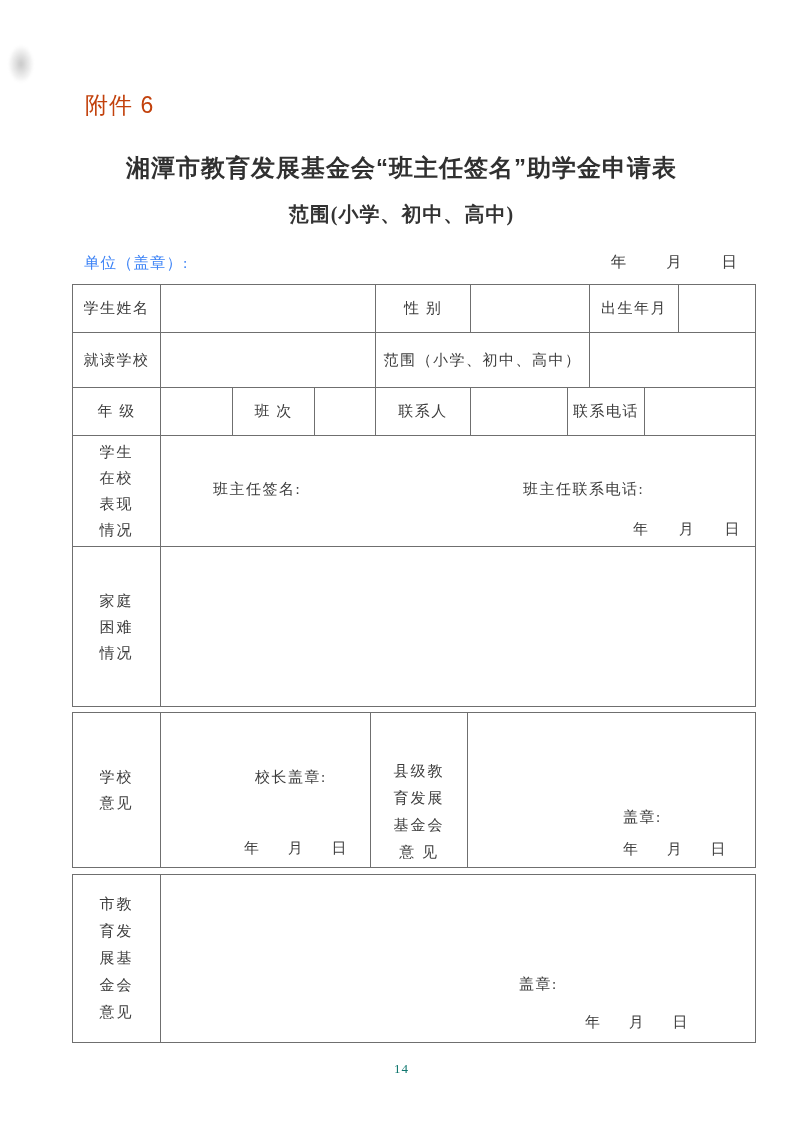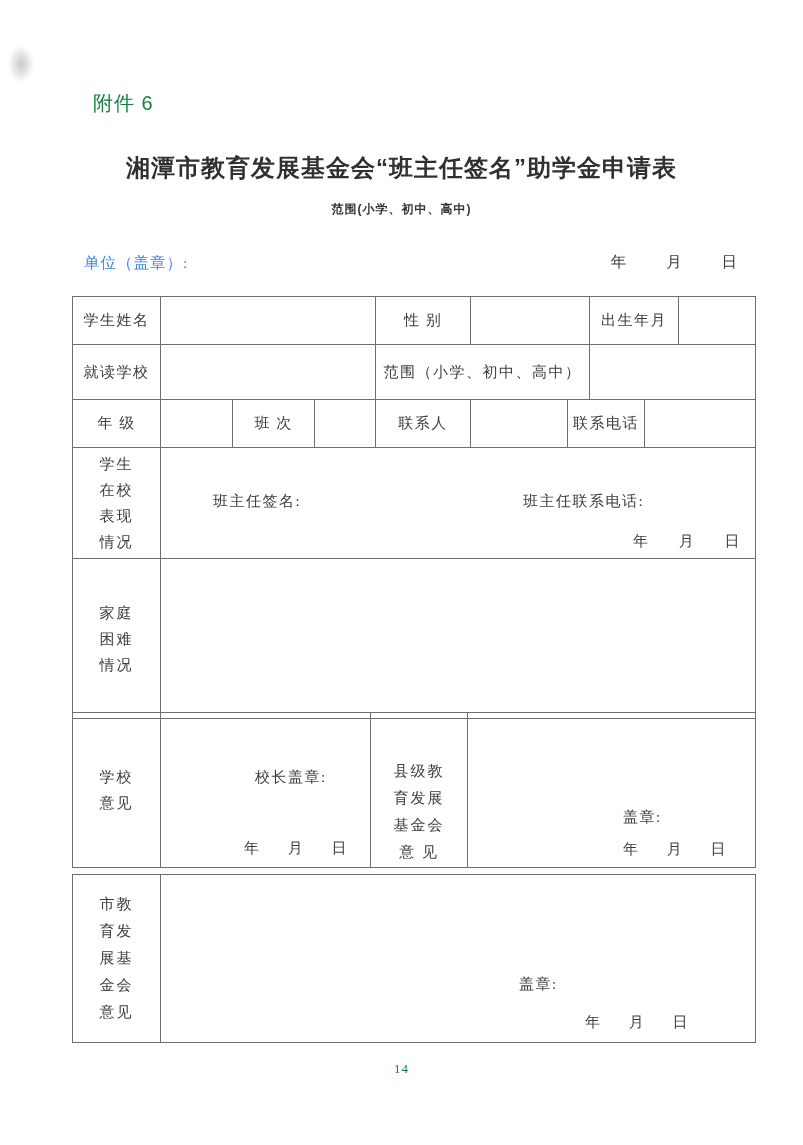--- a/index.html
+++ b/index.html
@@ -9,51 +9,51 @@
     color:#3c3c3c;
     font-family:"Liberation Serif","DejaVu Serif",serif;
   }
   
   .smudge {
     position:absolute; left:8px; top:45px; width:26px; height:38px;
     background:radial-gradient(ellipse at center, rgba(110,110,110,.38), rgba(255,255,255,0) 70%);
     filter:blur(1px);
   }
   .attachment {
-    position:absolute; left:93px; top:90px;
+    position:absolute; left:85px; top:90px;
     font-family:"Liberation Sans","DejaVu Sans",sans-serif;
-    font-size:20px; color:#15803d; letter-spacing:1px;
+    font-size:23px; color:#c2410c; letter-spacing:1px;
   }
   .title {
     position:absolute; left:0; top:152px; width:100%; margin:0;
     text-align:center;
     font-family:"Liberation Sans","DejaVu Sans",sans-serif;
     font-size:24px; font-weight:bold; color:#303030; letter-spacing:1px;
   }
   .subtitle {
     position:absolute; left:0; top:201px; width:100%;
     text-align:center;
-    font-family:Liberation Sans, sans-serif;
-    font-size:12px; font-weight:bold; color:#333333; letter-spacing:1px;
+    font-family:Liberation Serif, serif;
+    font-size:20px; font-weight:bold; color:#333333; letter-spacing:1px;
   }
   .unit-line {
     position:absolute; left:84px; top:253px;
     font-size:15.5px; letter-spacing:1px; color:#3b82f6;
   }
   .header-date {
     position:absolute; right:66px; top:252px;
     font-size:15.5px; word-spacing:36px; color:#3c3c3c;
   }
   table { position:absolute; border-collapse:collapse; table-layout:fixed; }
   td {
     border:1px solid #6f6f6f; padding:0;
     font-size:15px; letter-spacing:1.5px; color:#3c3c3c;
     text-align:center; vertical-align:middle;
   }
-  .t1 { left:72px; top:296px; width:684px; }
+  .t1 { left:72px; top:284px; width:684px; }
   .t2 { left:72px; top:712px; width:684px; }
   .t3 { left:72px; top:874px; width:684px; }
   .rel { position:relative; }
   .vlines { line-height:26px; }
   .vlines div { letter-spacing:2px; }
   .abs { position:absolute; letter-spacing:1.5px; white-space:nowrap; }
   .teacher-sign   { left:52px;  top:44px; }
   .teacher-phone  { left:362px; top:44px; }
   .perf-date      { right:14px; bottom:7px; word-spacing:24px; }
   .principal-seal { left:94px;  top:55px; }

